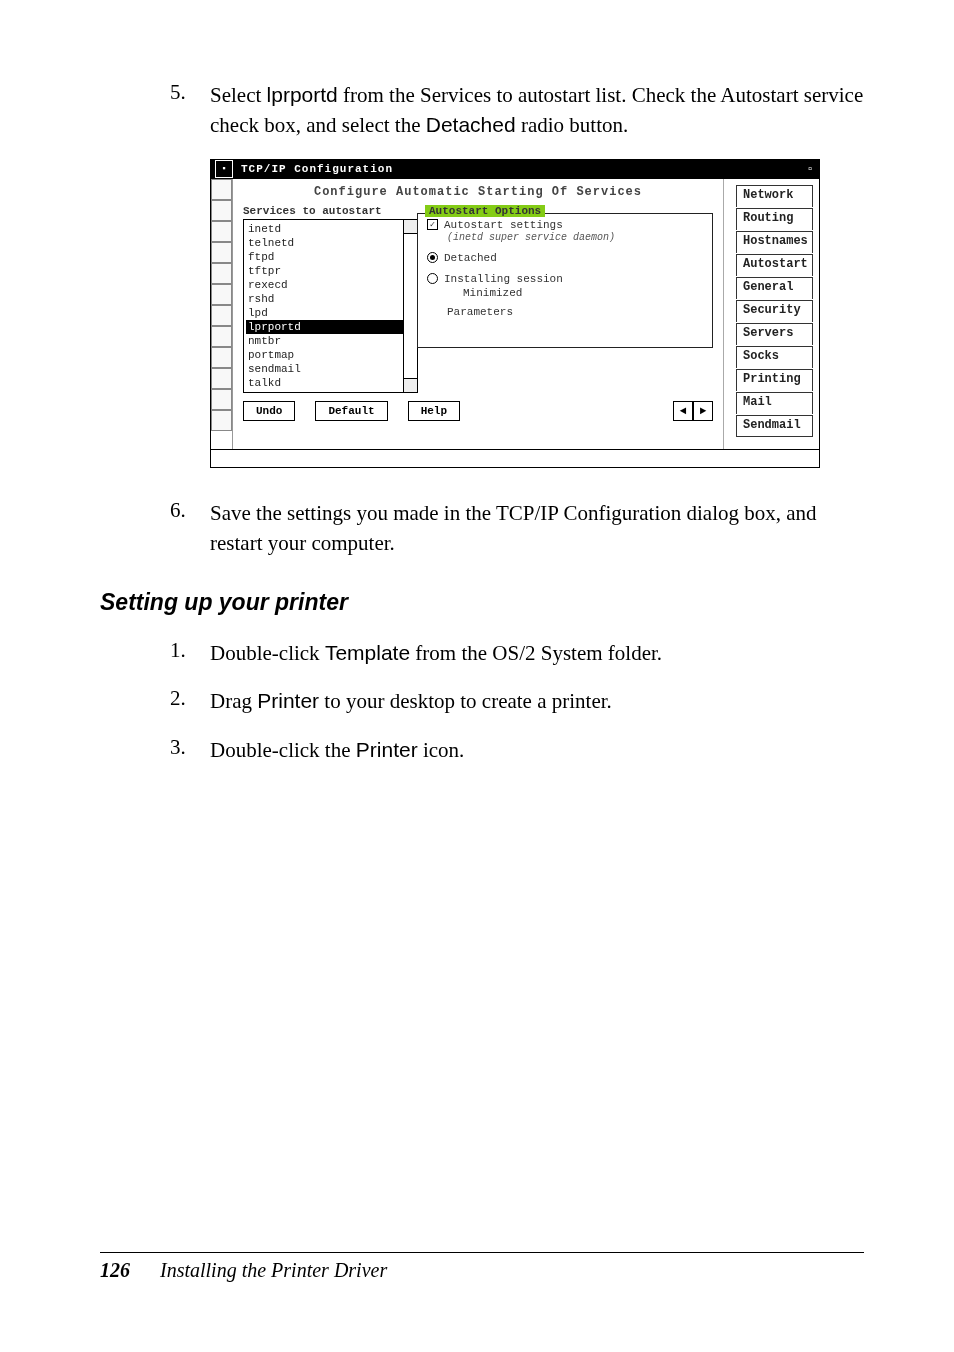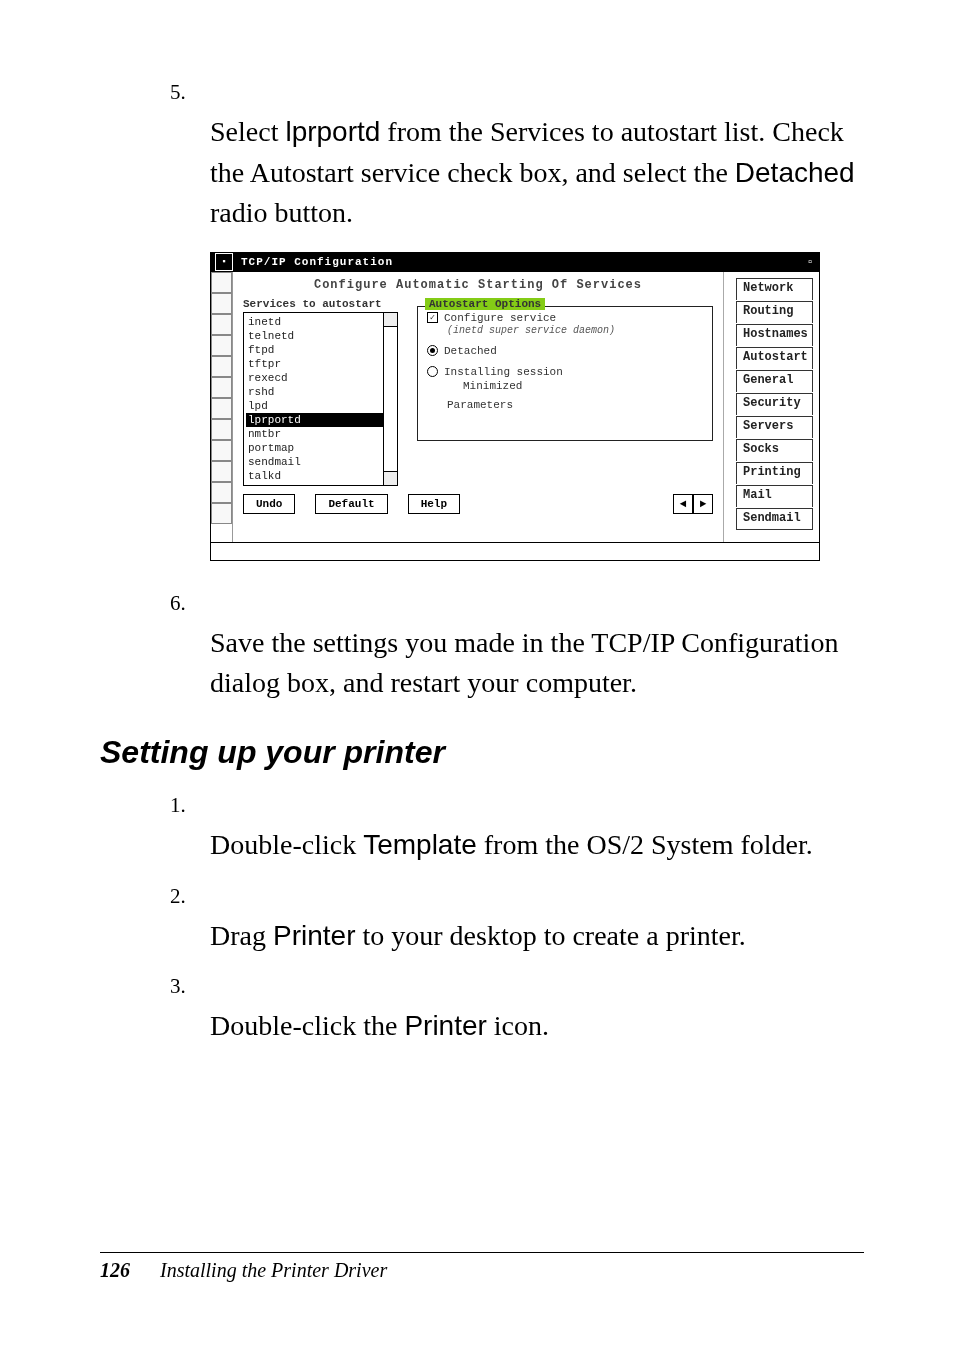--- a/index.html
+++ b/index.html
@@ -19,23 +19,22 @@
   .step-row {
     display: flex;
     margin-bottom: 18px;
   }
   .step-num {
     width: 40px;
     flex-shrink: 0;
     font-size: 21px;
   }
   .step-text {
-    font-size: 28px;
+    font-size: 21px;
     line-height: 1.45;
-    margin-top: 32px;
   }
   .mono { font-family: Arial, Helvetica, sans-serif; }
 
   
   .shot-wrap {
     margin: 18px 0 30px 40px;
     width: 610px;
   }
   .shot {
     border: 1px solid #000;
@@ -105,21 +104,21 @@
     display: flex;
     gap: 14px;
   }
   .col-list {
     width: 160px;
   }
   .list-label { font-weight: bold; font-size: 11px; margin-bottom: 2px; color:#333;}
   .listbox {
     border: 1px solid #000;
     height: 174px;
-    width: 155px;
+    width: 175px;
     overflow: hidden;
     background:#fff;
     position: relative;
   }
   .listbox .scrollbar {
     position:absolute; right:0; top:0; bottom:0; width:14px;
     border-left:1px solid #000;
     display:flex; flex-direction:column;
   }
   .listbox .scrollbar .arr { height:14px; border-bottom:1px solid #000; background:#eee;}
@@ -225,21 +224,21 @@
   .shot-bottom {
     border-top:1px solid #000;
     height:18px;
     background:#fff;
   }
 
   .section-head {
     font-family: Arial, Helvetica, sans-serif;
     font-weight: bold;
     font-style: italic;
-    font-size: 32px;
+    font-size: 23px;
     margin: 30px 0 22px -70px;
   }
 
   
   .footer {
     position: absolute;
     bottom: 70px;
     left: 100px;
     right: 90px;
     border-top: 1px solid #000;
@@ -320,21 +319,21 @@
                   <div class="arr2"></div>
                 </div>
               </div>
             </div>
 
             <div class="col-opts">
               <div class="grp">
                 <div class="grp-label">Autostart Options</div>
                 <div class="chk-row">
                   <div class="chk">✓</div>
-                  <span>Configure service</span>
+                  <span>Autostart settings</span>
                 </div>
                 <div class="hint">(inetd super service daemon)</div>
                 <div class="spacer-small"></div>
                 <div class="rad-row">
                   <div class="rad">
                       <div class="dot"></div>
                     </div>
                   <span>Detached</span>
                 </div>
                 <div class="spacer-small"></div>

